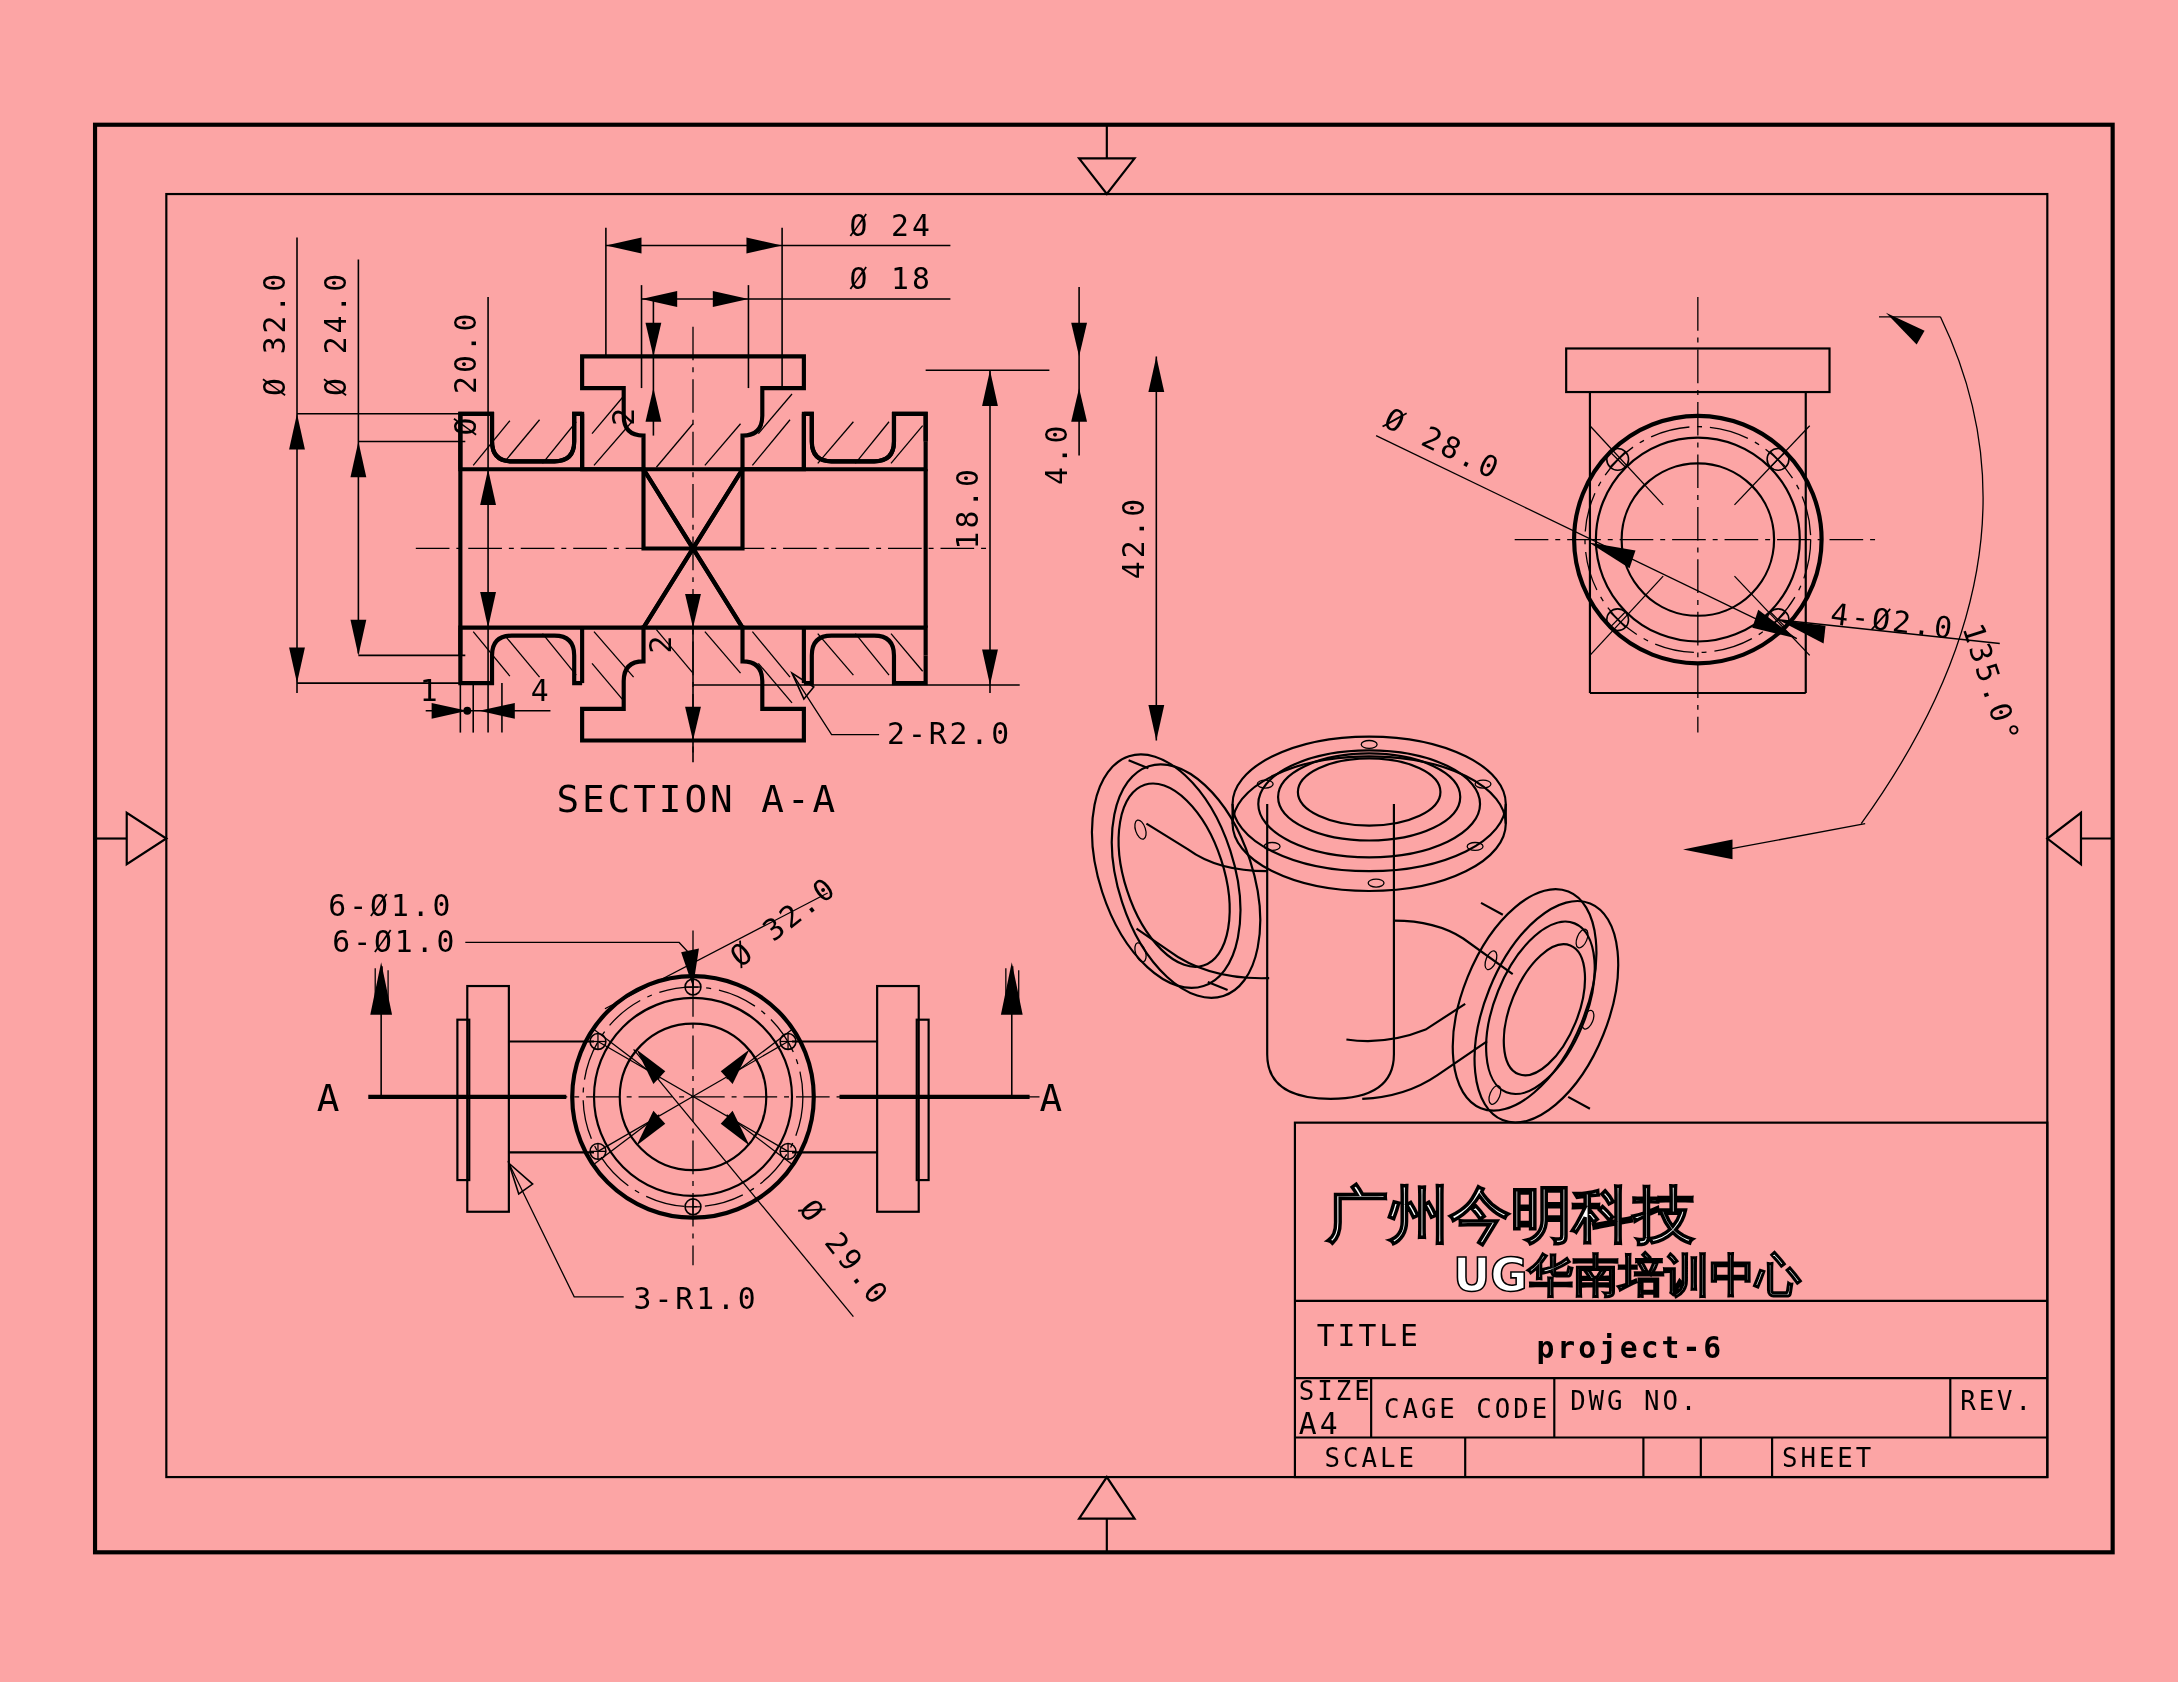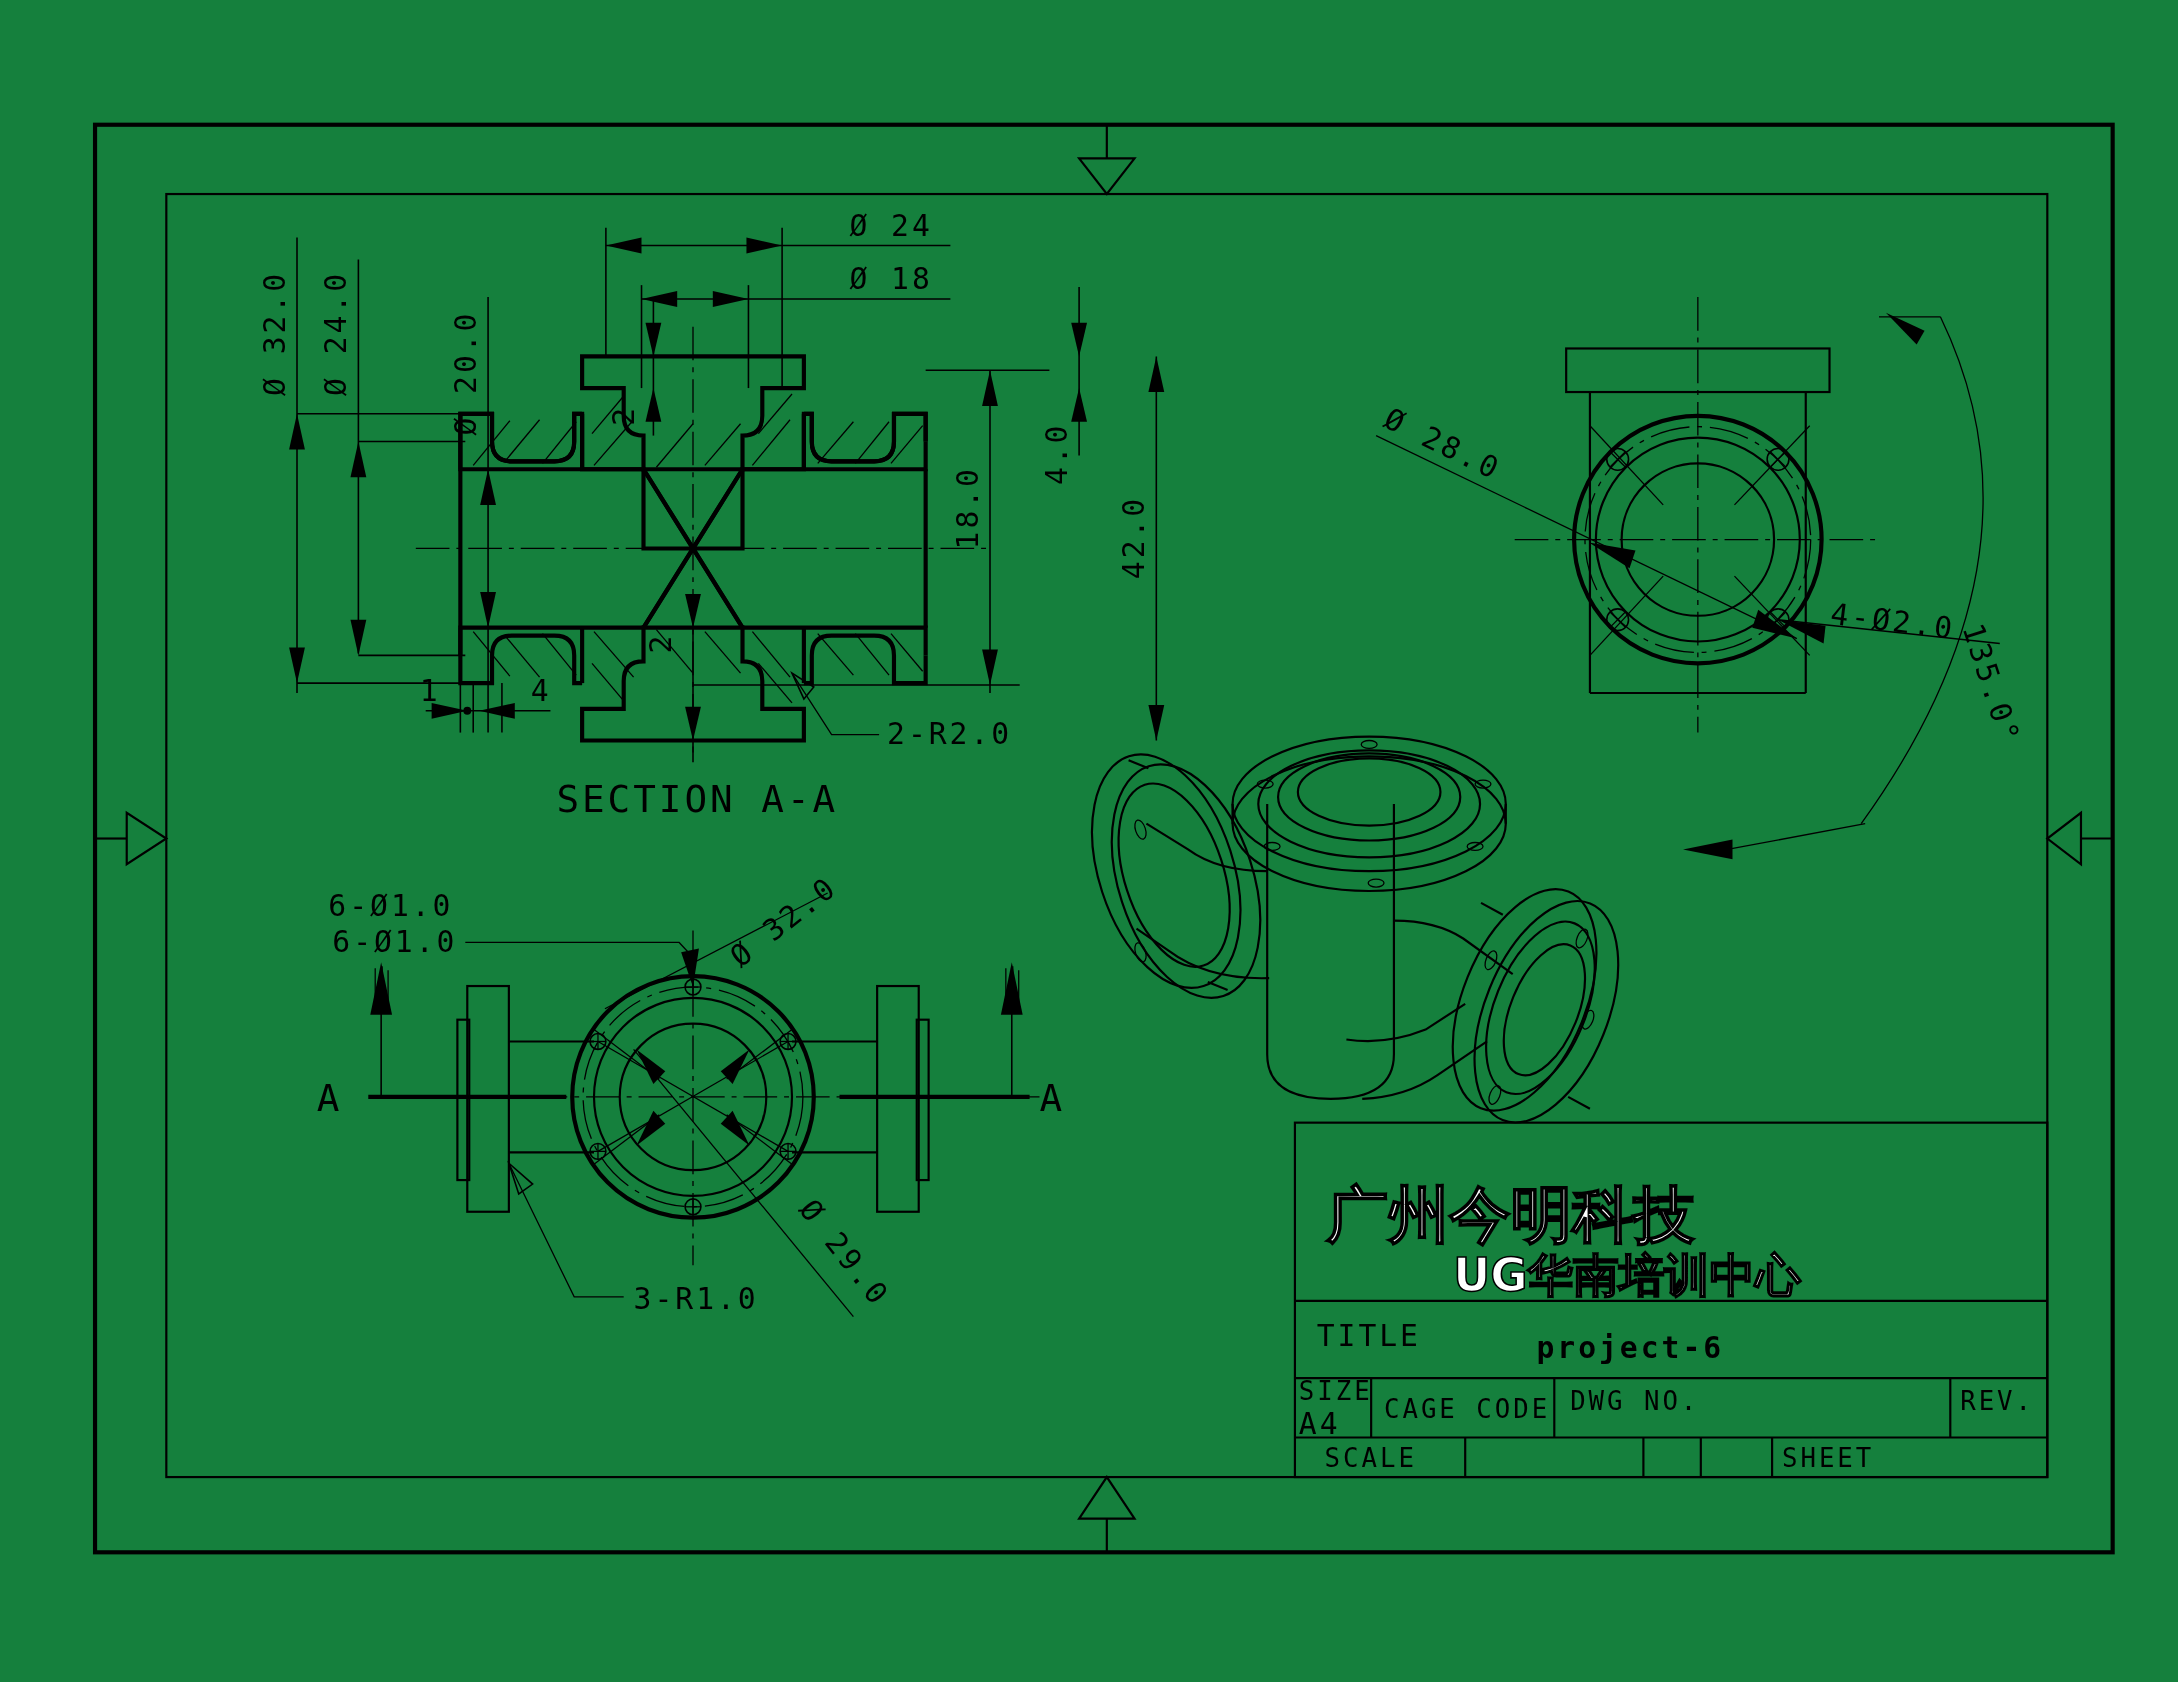--- a/index.html
+++ b/index.html
@@ -10,21 +10,21 @@
   body {
     width: 2178px;
     height: 1682px;
     font-family: "DejaVu Sans Mono", monospace;
     overflow: hidden;
   }
   #sheet {
     position: relative;
     width: 2178px;
     height: 1682px;
-    background: #15803d;
+    background: #fca5a5;
   }
   svg#drawing {
     position: absolute;
     left: 0;
     top: 0;
     width: 2178px;
     height: 1682px;
     display: block;
   }
   .ln   { stroke: #000; fill: none; stroke-width: 2.2; }

